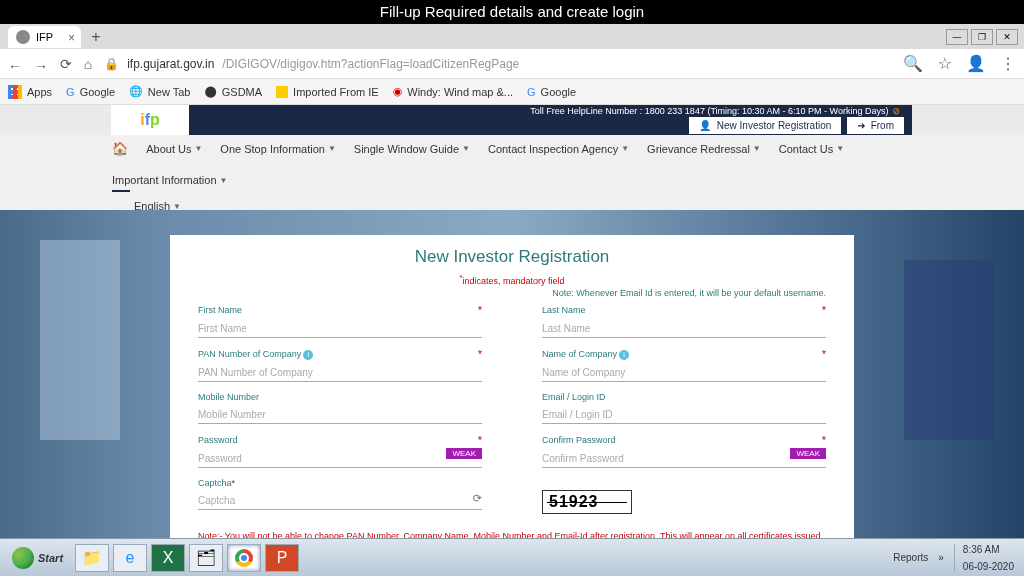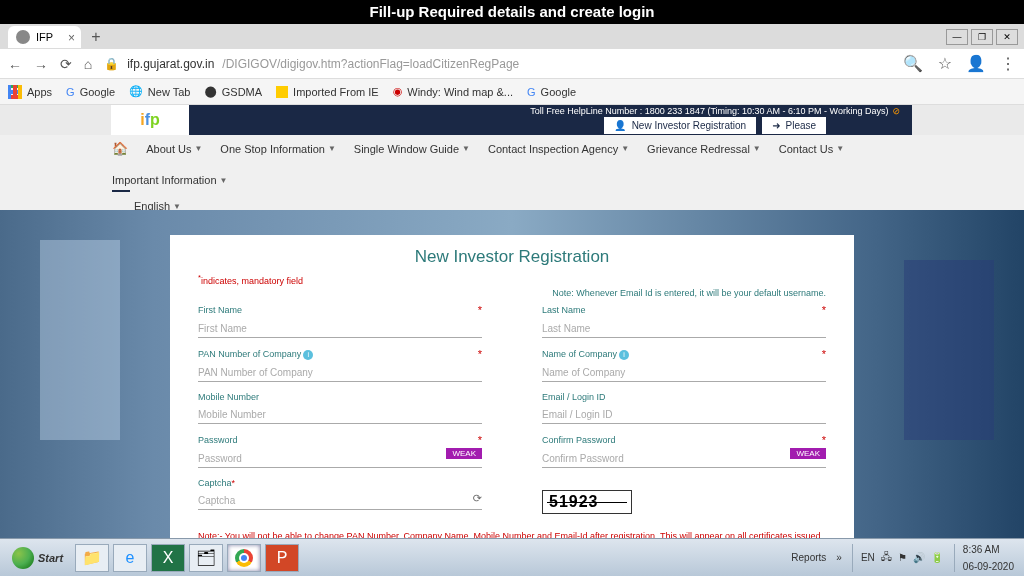--- a/index.html
+++ b/index.html
@@ -1,18 +1,18 @@
 <!DOCTYPE html>
 <html><head>
 <meta charset="utf-8">
 <style>
 * { margin: 0; padding: 0; box-sizing: border-box; font-family: Arial, sans-serif; }
 body { width: 1024px; height: 576px; overflow: hidden; background: #f0f0f0; }
 
-.title-bar { background: #000; color: #fff; text-align: center; font-size: 15px; padding: 3px 0; height: 24px; font-weight: bold; }
+.title-bar { background: #000; color: #fff; text-align: center; font-size: 15px; padding: 3px 0; height: 24px; }
 .browser-frame { background: #eaeaea; height: 514px; position: relative; }
 .window-controls { position: absolute; right: 6px; top: 5px; display: flex; gap: 3px; }
 .wc-btn { width: 22px; height: 16px; border: 1px solid #999; background: #ddd; font-size: 9px; text-align: center; line-height: 14px; }
 
 .tab-strip { height: 25px; background: #dcdcdc; display: flex; align-items: center; padding-left: 8px; }
 .tab { background: #fff; border-radius: 6px 6px 0 0; padding: 4px 28px 4px 8px; font-size: 11px; display: flex; align-items: center; gap: 6px; position: relative; }
 .tab-favicon { width: 14px; height: 14px; border-radius: 50%; background: #888; }
 .tab-close { position: absolute; right: 6px; top: 5px; font-size: 12px; color: #666; }
 .new-tab { margin-left: 10px; font-size: 16px; color: #555; }
 
@@ -25,40 +25,40 @@
 
 .bookmarks-bar { height: 26px; background: #f5f5f5; border-bottom: 1px solid #ddd; display: flex; align-items: center; padding: 0 8px; gap: 14px; font-size: 11px; color: #333; }
 .bm-item { display: flex; align-items: center; gap: 5px; }
 .apps-grid { display:inline-block;width:14px;height:14px;background:linear-gradient(90deg,#4285f4 25%,transparent 25% 37%,#ea4335 37% 62%,transparent 62% 75%,#fbbc05 75%),linear-gradient(#34a853 25%,transparent 25% 37%,#4285f4 37% 62%,transparent 62% 75%,#ea4335 75%);}
 
 .page-viewport { height: 433px; overflow: hidden; position: relative; }
 .dark-header { background: #1a2845; height: 30px; position: relative; margin: 0 112px; }
 .logo-block { position: absolute; left: -1px; top: 0; width: 78px; height: 30px; background: #fff; display: flex; align-items: center; justify-content: center; }
 .logo-img { font-size: 16px; font-weight: bold; }
 .lg-i { color: #f5a623; } .lg-f { color: #4a90e2; } .lg-p { color: #7ed321; }
-.header-right { position: absolute; right: 8px; top: 0; display: flex; flex-direction: column; align-items: center; }
+.header-right { position: absolute; right: 8px; top: 0; display: flex; flex-direction: column; align-items: flex-end; }
 .helpline { font-size: 9px; color: #fff; padding: 1px 4px; display: flex; align-items: center; gap: 4px; }
 .header-buttons { display: flex; gap: 6px; margin-top: 0px; }
 .hdr-btn { background: #fff; border: none; padding: 3px 10px; font-size: 10px; display: flex; align-items: center; gap: 5px; color: #1a2845; }
 
 .nav-menu-wrap { background: #f0f0f0; padding: 0 112px; }
 .nav-menu { padding: 6px 0; display: flex; flex-wrap: wrap; gap: 18px; font-size: 11px; color: #333; align-items: center; }
 .nav-item { display: flex; align-items: center; gap: 3px; }
 .nav-home { color: #1a2845; font-size: 13px; }
 .nav-caret { font-size: 8px; color: #666; }
 .nav-underline { height: 2px; width: 18px; background: #1a2845; margin-left: 0px; margin-top: -2px; }
 .nav-row2 { padding: 8px 0 6px 22px; }
 
 .bg-blur { position: absolute; left: 0; right: 0; top: 105px; bottom: 0; background: linear-gradient(90deg, #4a6a8a 0%, #6a8aaa 15%, #8aaac4 50%, #446688 85%, #224466 100%); filter: blur(0px); }
 .bg-blur::before { content:''; position:absolute; left:40px; top:30px; width:80px; height:200px; background:rgba(200,220,240,0.4); }
 .bg-blur::after { content:''; position:absolute; right:30px; top:50px; width:90px; height:180px; background:rgba(40,60,120,0.5); }
 
 .form-card { position: absolute; left: 170px; right: 170px; top: 130px; background: #fff; padding: 12px 28px 16px; }
 .form-title { text-align: center; color: #2d7a7a; font-size: 17px; font-weight: normal; }
-.mand-note { text-align: left; font-size: 9px; color: #cc0000; margin-top: 6px; }
+.mand-note { text-align: center; font-size: 9px; color: #cc0000; margin-top: 6px; }
 .mand-note sup { color: #cc0000; }
 .email-note { text-align: right; font-size: 9px; color: #2d7a7a; margin-top: 2px; }
 
 .form-grid { display: flex; gap: 60px; margin-top: 6px; }
 .form-col { flex: 1; }
 .field { margin-bottom: 10px; }
 .field-label { font-size: 9px; color: #2d7a7a; display: flex; justify-content: space-between; align-items: center; }
 .field-label .req { color: #cc0000; font-size: 11px; }
 .field-input-row { position: relative; margin-top: 2px; }
 .field-input { width: 100%; border: none; border-bottom: 1px solid #aaa; font-size: 10px; padding: 3px 0; color: #999; outline: none; background: transparent; }
@@ -162,21 +162,21 @@
             <span>Toll Free HelpLine Number : 1800 233 1847 (Timing: 10:30 AM - 6:10 PM - Working Days)</span>
             <span style="color:#f90;">⊘</span>
           </div>
         <div class="header-buttons">
           <button class="hdr-btn">
               <span style="color:#1a2845;">👤</span>
               <span>New Investor Registration</span>
             </button>
           <button class="hdr-btn">
               <span style="color:#1a2845;">➜</span>
-              <span>Please</span>
+              <span>From</span>
             </button>
         </div>
       </div>
     </div>
 
     <div class="nav-menu-wrap">
       <div class="nav-menu">
         <span class="nav-home">🏠</span>
         <span class="nav-item">
             <span>About Us</span>
@@ -323,25 +323,18 @@
         <span style="width:18px;height:18px;border-radius:50%;background:conic-gradient(#ea4335 0 120deg,#fbbc05 120deg 240deg,#34a853 240deg 360deg);position:relative;">
           <span style="position:absolute;inset:4px;background:#fff;border-radius:50%;"></span>
           <span style="position:absolute;inset:6px;background:#4285f4;border-radius:50%;"></span>
         </span>
       </div>
     <div class="ti" style="background:#d24726;color:#fff;">P</div>
   </div>
   <div class="tray">
     <span>Reports</span>
     <span>»</span>
-    <div class="tray-block">
-      <span>EN</span>
-      <span>🖧</span>
-      <span>⚑</span>
-      <span>🔊</span>
-      <span>🔋</span>
-    </div>
     <div class="clock tray-block">
       <span>8:36 AM</span>
       <span>06-09-2020</span>
     </div>
   </div>
 </div>
 
 </body></html>

